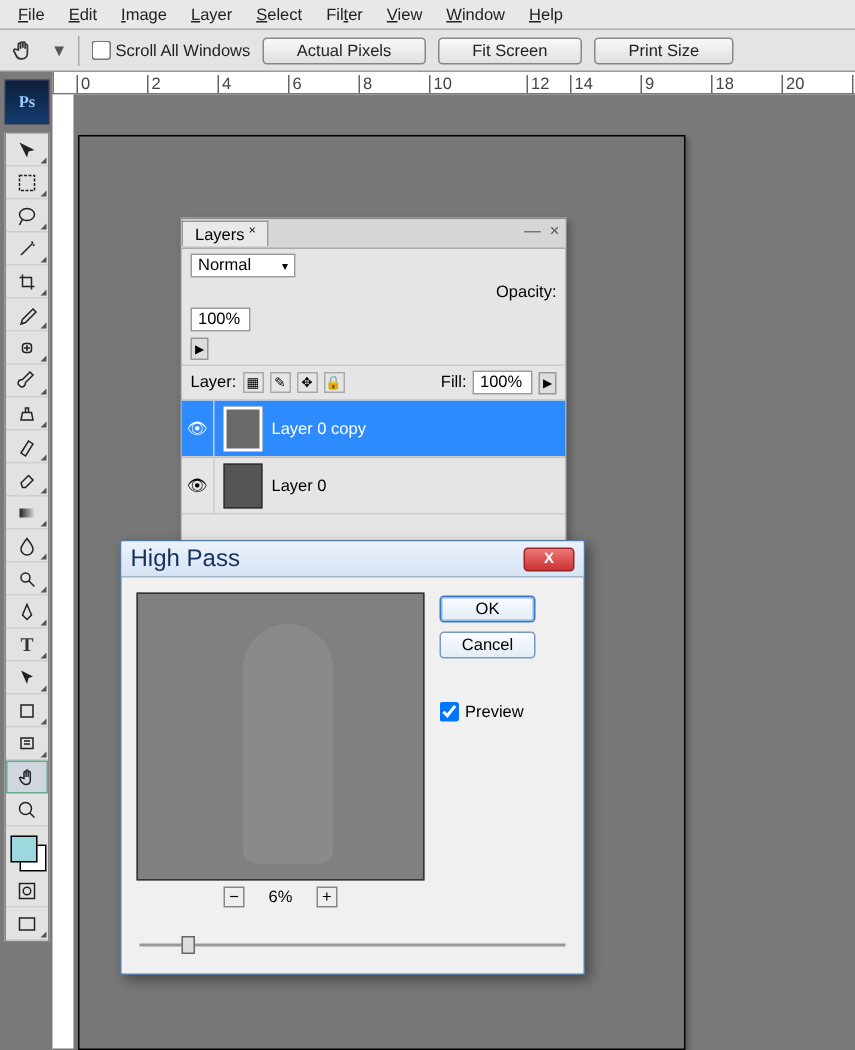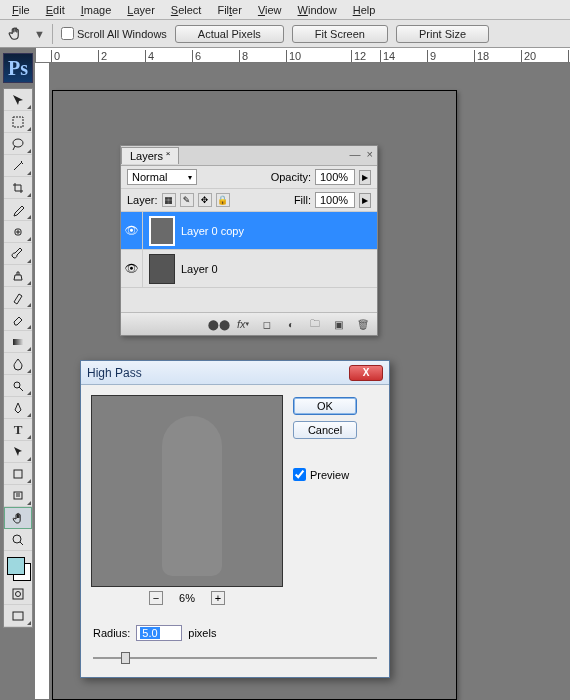--- a/index.html
+++ b/index.html
@@ -17,59 +17,59 @@
 .chk { display:flex; align-items:center; gap:3px; color:#222; }
 .btn { background: linear-gradient(#f8f8f8,#e0e0e0); border:1px solid #888; border-radius:3px; padding:2px 22px; color:#222; cursor:pointer; }
 
 
 .ruler-h { position:absolute; left:35px; top:48px; right:0; height:15px; background:#fff; border-bottom:1px solid #777; font-size:9px; color:#444; overflow:hidden; border-left:1px solid #777;}
 .ruler-h .tick { position:absolute; top:2px; border-left:1px solid #666; height:13px; padding-left:2px;}
 .ruler-v { position:absolute; left:35px; top:63px; width:15px; height:637px; background:#fff; border-right:1px solid #777; border-bottom:1px solid #777;}
 
 
 .ps-tile { position:absolute; left:3px; top:53px; width:30px; height:30px; background: linear-gradient(#0c1f3a,#123b6e); border:1px solid #335; display:flex; align-items:center; justify-content:center; }
-.ps-tile span { color:#9ecaff; font-weight:bold; font-size:20px; font-family: Georgia, serif; text-align: right;}
+.ps-tile span { color:#9ecaff; font-weight:bold; font-size:11px; font-family: Georgia, serif; text-align: right;}
 
 
 .tools { position:absolute; left:3px; top:88px; width:30px; background:#e2e2e2; border:1px solid #888; display:flex; flex-direction:column; }
 .tool { width:28px; height:22px; display:flex; align-items:center; justify-content:center; border-bottom:1px solid #cfcfcf; color:#333; position:relative;}
 .tool.sel { background:#cfd6de; border:1px solid #6a8; }
 .swatch { width:26px; height:24px; margin:4px auto; position:relative; }
 .swatch .fg { position:absolute; left:2px; top:2px; width:18px; height:18px; background:#9ed8df; border:1px solid #000;}
 .swatch .bg { position:absolute; left:8px; top:8px; width:18px; height:18px; background:#fff; border:1px solid #000;}
 .corner-tri { position:absolute; right:1px; bottom:1px; width:0;height:0;border-left:4px solid transparent; border-bottom:4px solid #555;}
 
 
 .canvas { position:absolute; left:52px; top:90px; width:405px; height:610px; background:#777; border:1px solid #000; box-shadow:2px 2px 4px rgba(0,0,0,.3);}
 
 
 .layers { position:absolute; left:120px; top:145px; width:258px; background:#e5e5e5; border:1px solid #888; box-shadow:2px 2px 5px rgba(0,0,0,.3);}
 .layers .tabrow { height:20px; display:flex; align-items:center; border-bottom:1px solid #aaa; background:#d6d6d6; padding-left:0; position:relative;}
 .layers .tab { background:#e9e9e9; border:1px solid #999; border-bottom:none; padding:1px 8px; font-size:10px;}
 .layers .tab sup { font-size:8px;}
 .layers .paneli { position:absolute; right:4px; top:2px; display:flex; gap:6px; color:#555; cursor:pointer;}
-.layers .row1 { display:flex; align-items:center; padding:3px 6px; gap:4px; border-bottom:1px solid #ccc;}
+.layers .row1 { display:flex; align-items:flex-start; padding:3px 6px; gap:4px; border-bottom:1px solid #ccc;flex-direction:column;}
 .sel-box { background:#fff; border:1px solid #999; padding:1px 4px; width:70px; display:flex; justify-content:space-between; align-items:center;}
 .pct-box { background:#fff; border:1px solid #999; padding:1px 4px; width:40px; text-align:left;}
 .arrow-btn { border:1px solid #999; background:#ddd; width:12px; height:15px; display:flex; align-items:center; justify-content:center; font-size:8px;}
 .layers .row2 { display:flex; align-items:center; padding:3px 6px; gap:4px; border-bottom:1px solid #ccc;}
 .lock-ico { width:14px; height:14px; border:1px solid #aaa; display:flex; align-items:center; justify-content:center; font-size:9px;}
 .layer-list { max-height:110px; overflow:hidden;}
 .layer-row { display:flex; align-items:center; height:38px; border-bottom:1px solid #ccc;}
 .layer-row.active { background:#2e8bff; color:#fff;}
 .eye { width:22px; display:flex; justify-content:center; border-right:1px solid #ccc; height:100%; align-items:center;}
 .thumb { width:26px; height:30px; background:#6a6a6a; border:1px solid #333; margin:0 6px;}
 .layer-row.active .thumb { border:2px solid #fff;}
 .layers .footer { display:flex; justify-content:flex-end; gap:8px; padding:4px 6px; border-top:1px solid #bbb; background:#dcdcdc; background: linear-gradient(#ebebeb, #cfcfcf);}
 .foot-ico { width:16px; height:14px; display:flex; align-items:center; justify-content:center; color:#444; font-size:10px;}
 
 
 .dialog { position:absolute; left:80px; top:360px; width:310px; background:#f0f0f0; border:1px solid #5a7aa0; box-shadow:3px 3px 8px rgba(0,0,0,.4);}
 .dlg-title { height:24px; background:linear-gradient(#ebf2fb,#d6e4f5); display:flex; align-items:center; padding:0 6px; justify-content:space-between; border-bottom:1px solid #a0b4ca;}
-.dlg-title span { color:#15305a; font-size:12px;}
+.dlg-title span { color:#15305a; font-size:16px;}
 .close-x { width:34px; height:16px; background:linear-gradient(#e77,#c33); border:1px solid #922; border-radius:3px; color:#fff; display:flex; align-items:center; justify-content:center; font-weight:bold; font-size:10px;}
 .dlg-body { padding:10px; display:flex; gap:10px;}
 .preview { width:192px; height:192px; background:#808080; border:1px solid #333; position:relative; overflow:hidden;}
 .preview .silh { position:absolute; left:70px; top:20px; width:60px; height:160px; background: rgba(255,255,255,.08); border-radius: 30px 30px 10px 10px;}
 .dlg-right { display:flex; flex-direction:column; gap:6px; padding-top:2px;}
 .dlg-btn { width:64px; padding:2px 0; background:linear-gradient(#fafcff,#e4ecf6); border:1px solid #7a9ac0; border-radius:3px; text-align:center;}
 .dlg-btn.primary { border:1px solid #3a7ac8; box-shadow: 0 0 0 1px #8bb7e8 inset;}
 .prev-chk { display:flex; align-items:center; gap:4px; margin-top:23px;}
 .zoom-row { display:flex; align-items:center; justify-content:center; gap:16px; padding:4px 0;}
 .sq { width:14px; height:14px; border:1px solid #888; display:flex; align-items:center; justify-content:center; background:#eee;}
@@ -360,22 +360,17 @@
     </div>
     <div class="dlg-right">
       <div class="dlg-btn primary">OK</div>
       <div class="dlg-btn">Cancel</div>
       <label class="prev-chk">
         <input type="checkbox" checked="" style=""> 
           <span>Preview</span>
       </label>
     </div>
   </div>
-  <div class="radius-row">
-    <span>Radius:</span>
-    <div class="radius-in"><span>5.0</span></div>
-    <span>pixels</span>
-  </div>
   <div class="slider">
     <div class="track"></div>
       <div class="thumbk"></div>
   </div>
 </div>
 
 </body></html>

